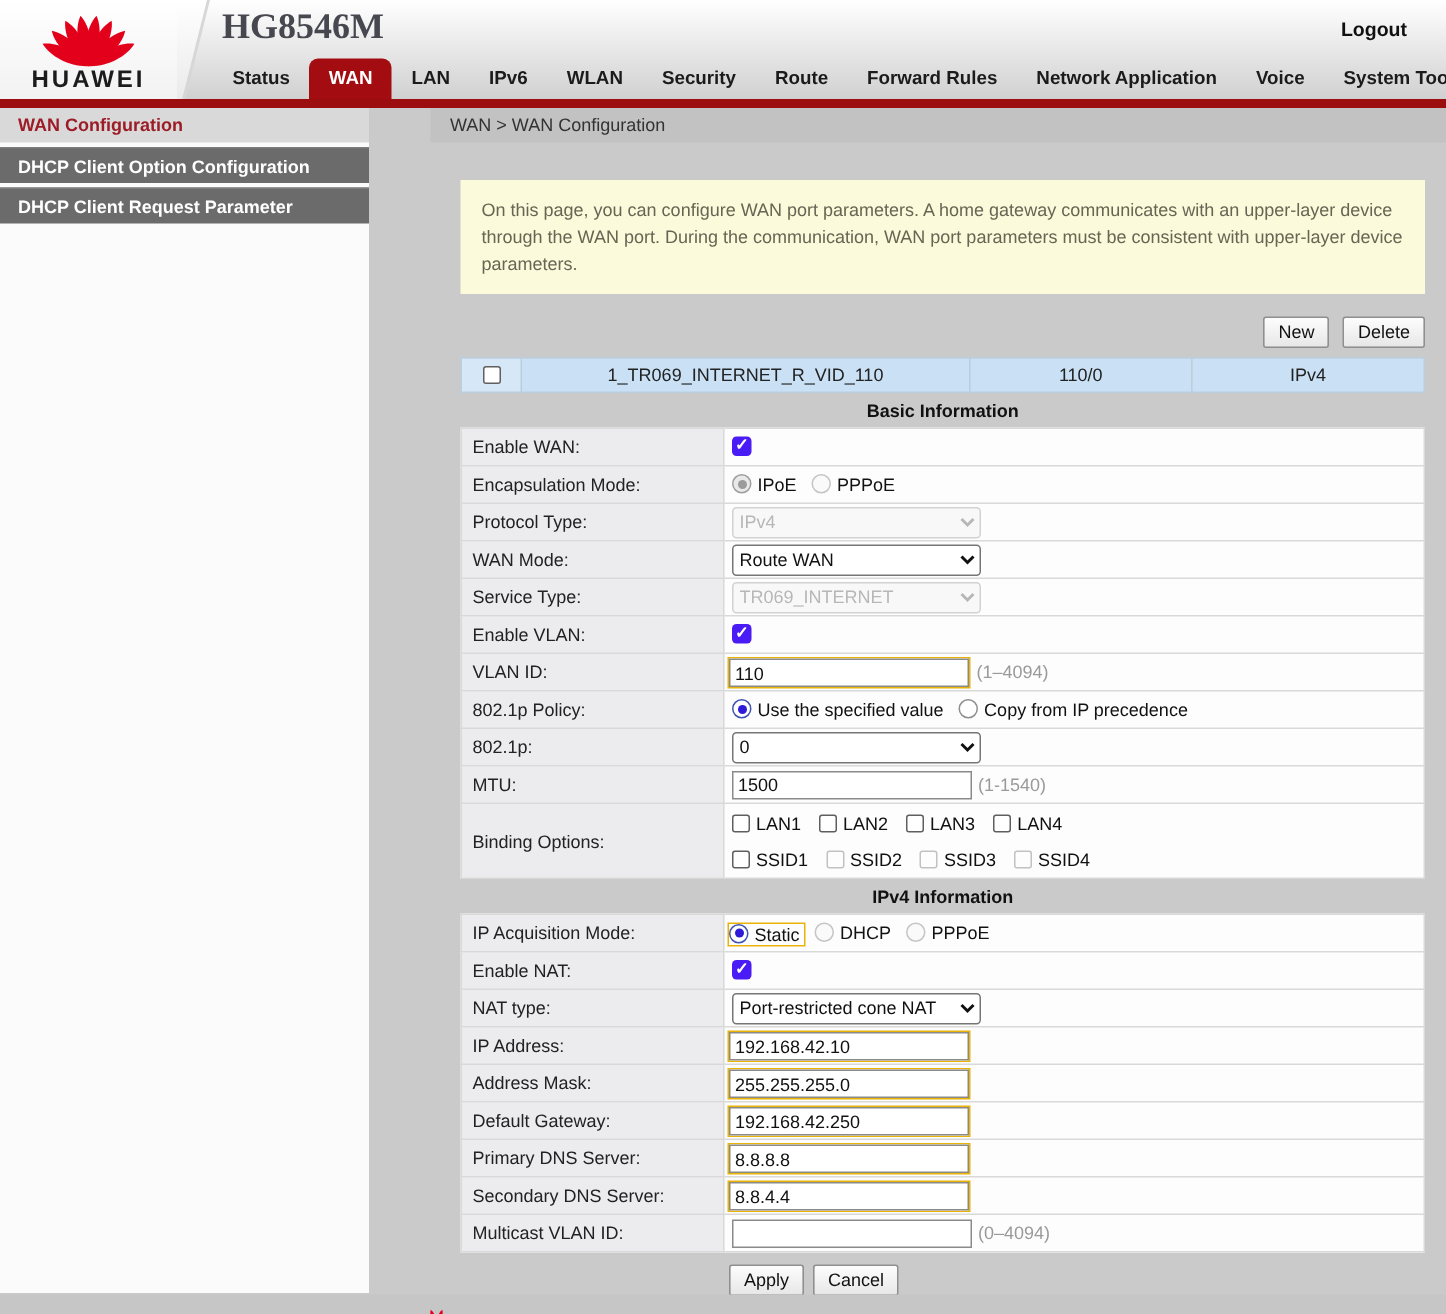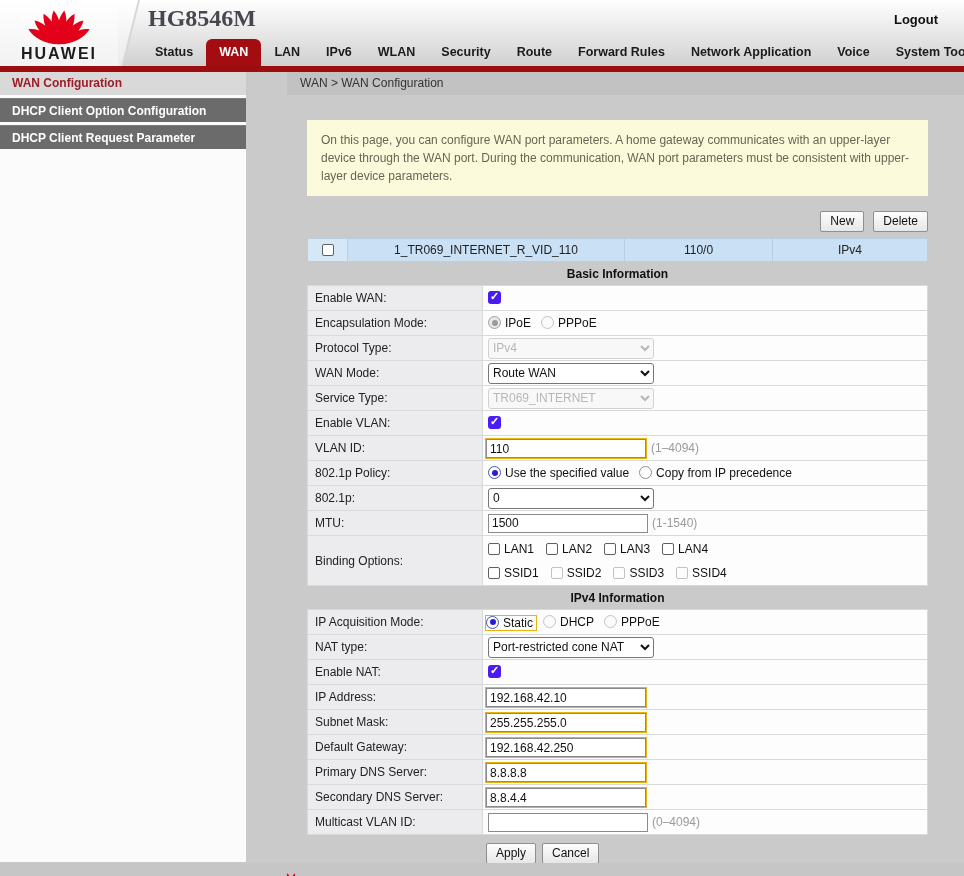--- a/index.html
+++ b/index.html
@@ -28,21 +28,21 @@
   .tab.active { background:#a30d12; color:#ffffff; border-radius:6px 6px 0 0; }
 
   
   .main { display:flex; height:790px; }
   .sidebar { width:246px; background:#fbfbfb; flex:none; }
   .side-item { height:24px; line-height:24px; padding-left:12px; font-weight:bold; font-size:12px;
     background:#6b6b6b; color:#ffffff; margin-bottom:3px; cursor:pointer; border-top:1px solid #7d7d7d; }
   .side-item.active { background:#d9d9d9; color:#9c1c27; border-top:none; height:23px; line-height:23px; }
   .content { flex:1; background:#cacaca;margin-left:41px; }
   .crumb { height:23px; line-height:23px; background:#c2c2c2; padding-left:13px; color:#333333; }
-  .content-inner { padding:25px 36px 0 20px; }
+  .content-inner { padding:25px 14px 0 20px; }
 
   
   .notice { background:#fbfada; padding:11px 14px; color:#666655; line-height:1.5; }
 
   
   .btn-row { display:flex; justify-content:flex-end; gap:9px; margin-top:15px; }
   .btn { display:inline-block; background:linear-gradient(#fdfdfd,#e7e7e7); border:1px solid #8f8f8f;
     border-radius:2px; padding:2px 9px 3px; font-size:12px; color:#111; cursor:pointer; font-family:inherit; }
 
   
@@ -245,35 +245,35 @@
 
       <table class="form-table">
         <tbody>
             <tr>
           <td class="lbl">IP Acquisition Mode:</td>
           <td class="val">
             <span class="hl pad"><span class="rd on"></span><span class="opt-label" style="margin-right:0;">Static</span></span><span style="width:6px;display:inline-block;"></span><span class="rd off dis"></span><span class="opt-label">DHCP</span><span class="rd off dis"></span><span class="opt-label">PPPoE</span>
           </td>
         </tr>
         <tr>
-          <td class="lbl">NAT type:</td>
-          <td class="val">
-            <select class="sel"><option>Port-restricted cone NAT</option></select>
-          </td>
-        </tr>
-        <tr>
           <td class="lbl">Enable NAT:</td>
           <td class="val"><span class="cb on"></span></td>
         </tr>
         <tr>
+          <td class="lbl">NAT type:</td>
+          <td class="val">
+            <select class="sel"><option>Port-restricted cone NAT</option></select>
+          </td>
+        </tr>
+        <tr>
           <td class="lbl">IP Address:</td>
           <td class="val"><span class="hl"><input class="txt" value="192.168.42.10" style=""></span></td>
         </tr>
         <tr>
-          <td class="lbl">Subnet Mask:</td>
+          <td class="lbl">Address Mask:</td>
           <td class="val"><span class="hl"><input class="txt" value="255.255.255.0" style=""></span></td>
         </tr>
         <tr>
           <td class="lbl">Default Gateway:</td>
           <td class="val"><span class="hl"><input class="txt" value="192.168.42.250" style=""></span></td>
         </tr>
         <tr>
           <td class="lbl">Primary DNS Server:</td>
           <td class="val"><span class="hl"><input class="txt" value="8.8.8.8" style=""></span></td>
         </tr>

